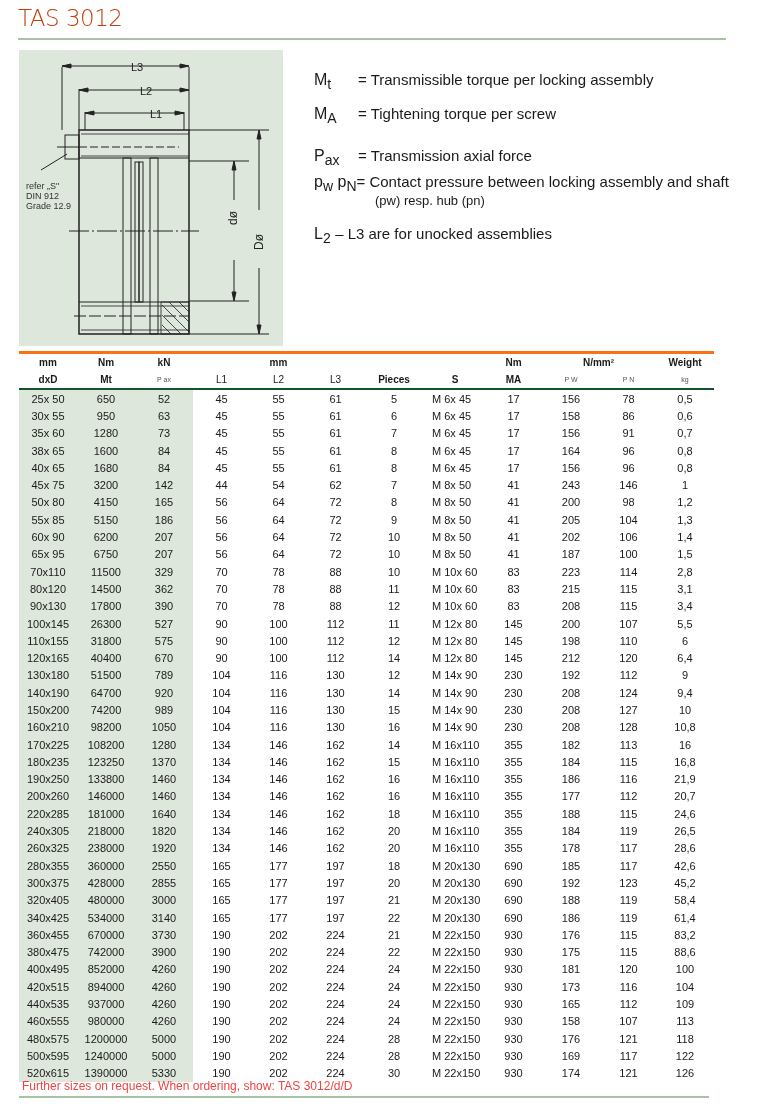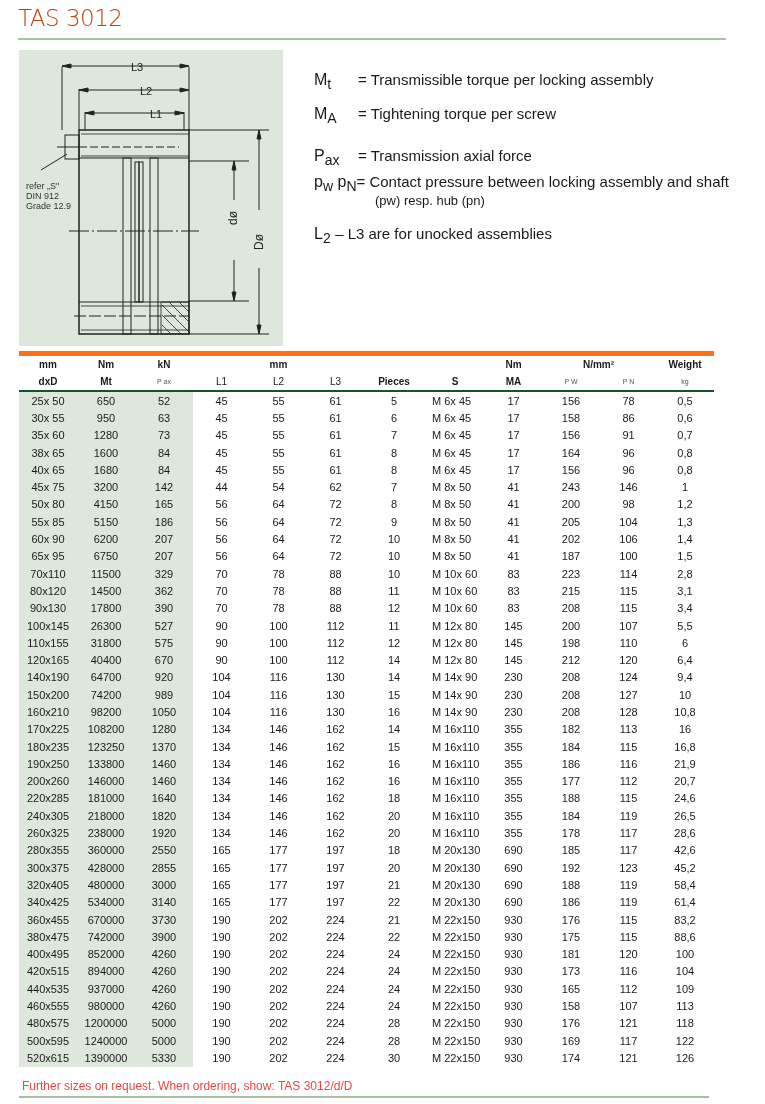--- a/index.html
+++ b/index.html
@@ -8,21 +8,21 @@
   .title-rule { position:absolute; left:18px; top:38px; width:708px; height:2px; background:#a7c3a3; }
   .drawing-panel { position:absolute; left:19px; top:50px; width:264px; height:296px; background:#dde7db; }
   .drawing-panel svg { position:absolute; left:0; top:0; }
   .legend { position:absolute; left:314px; top:68px; font-size:15px; color:#1a1a1a; }
   .legend .row { position:absolute; left:0; white-space:nowrap; }
   .legend .sym { display:inline-block; width:44px; font-size:16px; }
   .legend sub { font-size:14px; vertical-align:-4px; }
   .data-table { position:absolute; left:19px; top:351px; width:685px; border-collapse:collapse; font-size:11px; table-layout:fixed; }
   .data-table th { font-weight:bold; font-size:10px; height:17px; padding:0; text-align:center; }
   .data-table th.tiny { font-size:7px; font-weight:normal; color:#555; }
-  .data-table tr.h1 th { border-top:5px solid #f97316; }
+  .data-table tr.h1 th { border-top:3px solid #f97316; }
   .data-table tr.h2 th { border-bottom:2px solid #14532d; }
   .data-table td { height:17.3px; padding:0; text-align:center; }
   .data-table td.shade { background:#dde7db; }
   .data-table td.left { text-align:left; padding-left:8px;margin-top:19px; }
   .footer-text { position:absolute; left:22px; top:1079px; font-size:12px; color:#ef4444; }
   .footer-rule { position:absolute; left:19px; top:1096px; width:690px; height:2px; background:#a7c3a3; }
   .drawing-label { position:absolute; font-size:9px; color:#333; line-height:10px; }
 </style>
 </head>
 <body>
@@ -394,20 +394,34 @@
         <td>100</td>
         <td>112</td>
         <td>14</td>
         <td class="left">M 12x 80</td>
         <td>145</td>
         <td>212</td>
         <td>120</td>
         <td>6,4</td>
       </tr>
       <tr>
+        <td class="shade">130x180</td>
+        <td class="shade">51500</td>
+        <td class="shade">789</td>
+        <td>104</td>
+        <td>116</td>
+        <td>130</td>
+        <td>12</td>
+        <td class="left">M 14x 90</td>
+        <td>230</td>
+        <td>192</td>
+        <td>112</td>
+        <td>9</td>
+      </tr>
+      <tr>
         <td class="shade">140x190</td>
         <td class="shade">64700</td>
         <td class="shade">920</td>
         <td>104</td>
         <td>116</td>
         <td>130</td>
         <td>14</td>
         <td class="left">M 14x 90</td>
         <td>230</td>
         <td>208</td>

